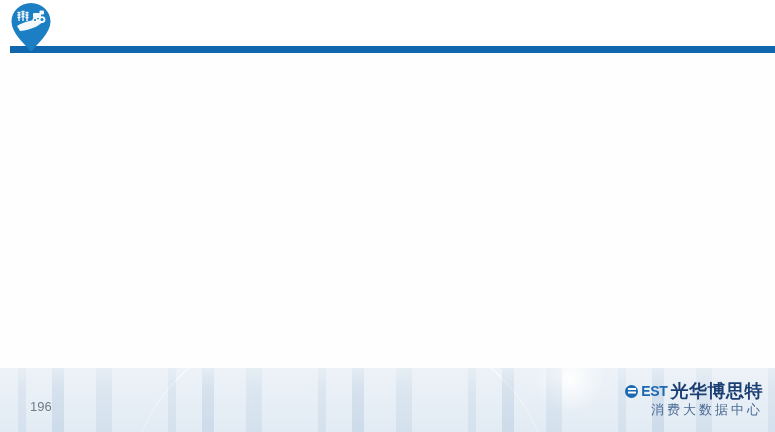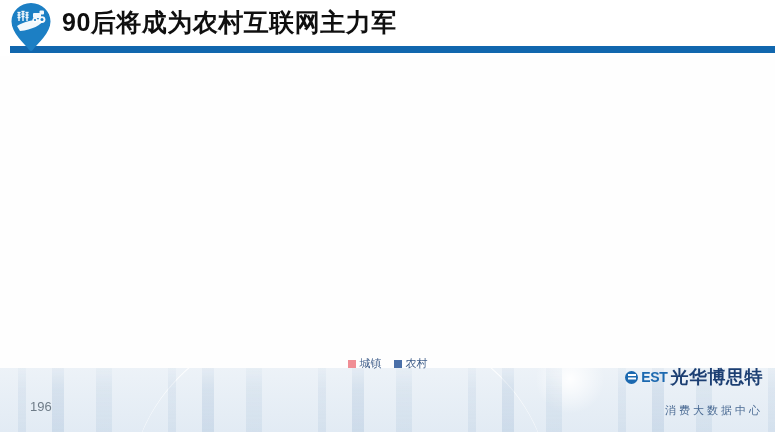--- a/index.html
+++ b/index.html
@@ -206,22 +206,22 @@
   }
   .logo-best {
     font-size: 14px; font-weight: 700; color: #1c69b0;
     letter-spacing: -.3px;
   }
   .logo-cn {
     font-size: 18px; font-weight: 700; color: #1c3f73;
     letter-spacing: .5px;
   }
   .logo-sub {
-    margin-top: 19px;
-    font-size: 11px;
+    margin-top: 3px;
+    font-size: 13px;
     color: #4a6a93;
     letter-spacing: 3px;
   }
 </style>
 </head>
 <body>
 
 <div class="slide">
 
   <div class="city-band">
@@ -251,21 +251,20 @@
         <g fill="#ffffff" opacity="0.95">
           <rect x="25" y="11" width="8" height="5" rx="1"></rect>
           <rect x="31.5" y="8.5" width="4.5" height="4" rx="1"></rect>
           <circle cx="27" cy="18" r="2.6"></circle>
           <circle cx="34" cy="17.6" r="3.4"></circle>
         </g>
         <circle cx="27" cy="18" r="1.1" fill="#1c7fc4"></circle>
         <circle cx="34" cy="17.6" r="1.5" fill="#1c7fc4"></circle>
       </svg>
     </div>
-    <div class="page-title">90后将成为农村互联网主力军</div>
   </div>
   <div class="title-rule"></div>
 
   <div class="chart-card"></div>
 
   <div class="axis-line"></div>
   <div class="axis-x-line"></div>
 
   <div id="chart-layer">
       <div class="ytick" style="top: 116.286px;"></div>
@@ -315,30 +314,20 @@
       <div class="xlabel" style="left: 205px;">0.00%</div>
       <div class="xlabel" style="left: 266.714px;">5.00%</div>
       <div class="xlabel" style="left: 328.429px;">10.00%</div>
       <div class="xlabel" style="left: 390.143px;">15.00%</div>
       <div class="xlabel" style="left: 451.857px;">20.00%</div>
       <div class="xlabel" style="left: 513.571px;">25.00%</div>
       <div class="xlabel" style="left: 575.286px;">30.00%</div>
       <div class="xlabel" style="left: 637px;">35.00%</div>
     </div>
 
-  <div class="legend">
-    <div class="legend-item">
-      <span class="legend-swatch urban"></span>
-      <span class="legend-text">城镇</span>
-    </div>
-    <div class="legend-item">
-      <span class="legend-swatch rural"></span>
-      <span class="legend-text">农村</span>
-    </div>
-  </div>
 
   <div class="page-number">196</div>
 
   <div class="footer-logo">
     <div class="footer-logo-main">
       <span class="logo-mark"></span>
       <span class="logo-best">EST</span>
       <span class="logo-cn">光华博思特</span>
     </div>
     <div class="logo-sub">消费大数据中心</div>

